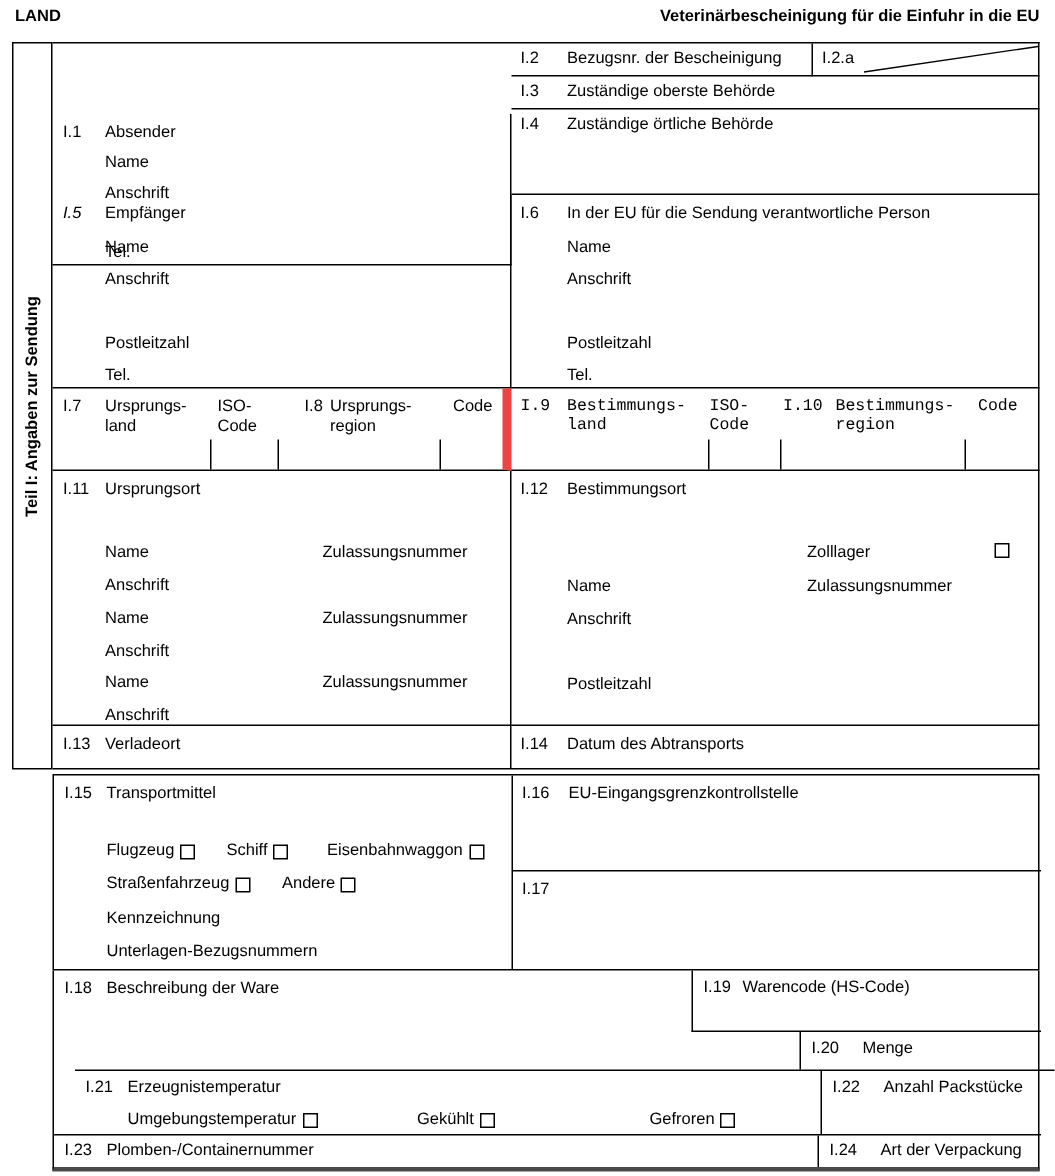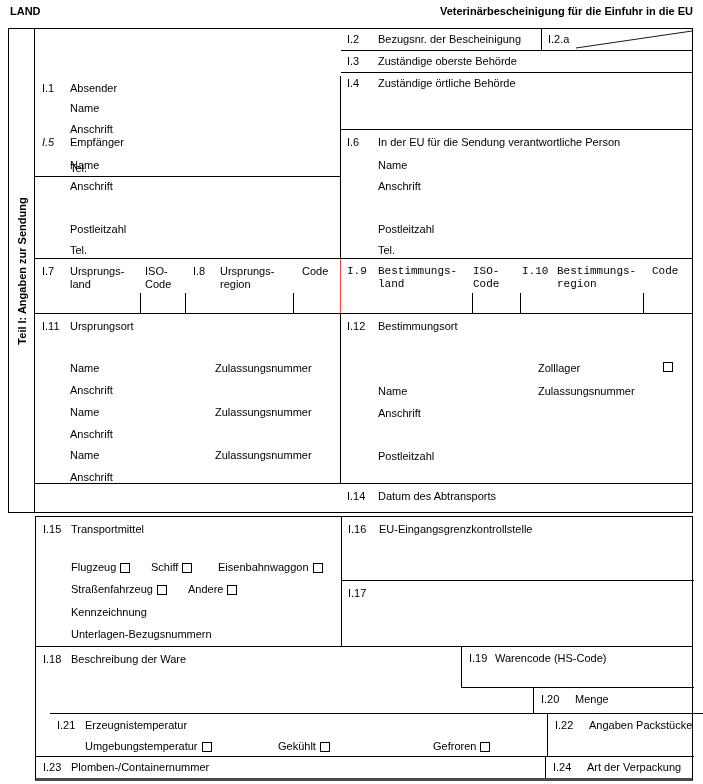--- a/index.html
+++ b/index.html
@@ -75,27 +75,27 @@
 
       <div class="cell" style="left:306px;top:101px;width:352px;height:129px;border-bottom:1px solid #000;">
         <span class="abs" style="left:6px;top:6px;">I.6</span>
         <span class="abs" style="left:37px;top:6px;">In der EU für die Sendung verantwortliche Person</span>
         <span class="abs" style="left:37px;top:29px;">Name</span>
         <span class="abs" style="left:37px;top:50px;">Anschrift</span>
         <span class="abs" style="left:37px;top:93px;">Postleitzahl</span>
         <span class="abs" style="left:37px;top:114px;">Tel.</span>
       </div>
 
-      <div class="cell" style="left:0;top:230px;width:306px;height:55px;border-right:1px solid #ef4444;border-bottom:1px solid #000;">
+      <div class="cell" style="left:0;top:230px;width:306px;height:55px;border-right:6px solid #ef4444;border-bottom:1px solid #000;">
         <span class="abs" style="left:7px;top:6px;">I.7</span>
         <span class="abs pre" style="left:35px;top:6px;">Ursprungs-
 land</span>
         <span class="abs pre" style="left:110px;top:6px;">ISO-
 Code</span>
-        <span class="abs" style="left:158px;top:6px;">I.8</span>
+        <span class="abs" style="left:168px;top:6px;">I.8</span>
         <span class="abs pre" style="left:185px;top:6px;">Ursprungs-
 region</span>
         <span class="abs" style="left:267px;top:6px;">Code</span>
         <div class="tick" style="left:105px;top:34px;height:20px;"></div>
         <div class="tick" style="left:150px;top:34px;height:20px;"></div>
         <div class="tick" style="left:258px;top:34px;height:20px;"></div>
       </div>
 
       <div class="cell" style="left:306px;top:230px;width:352px;height:55px;border-bottom:1px solid #000;font-family:Liberation Mono, monospace;">
         <span class="abs" style="left:6px;top:6px;">I.9</span>
@@ -130,20 +130,24 @@
         <span class="abs" style="left:6px;top:6px;">I.12</span>
         <span class="abs" style="left:37px;top:6px;">Bestimmungsort</span>
         <span class="abs" style="left:197px;top:48px;">Zolllager</span>
         <span class="cb" style="position:absolute;left:322px;top:48px;"></span>
         <span class="abs" style="left:37px;top:71px;">Name</span>
         <span class="abs" style="left:197px;top:71px;">Zulassungsnummer</span>
         <span class="abs" style="left:37px;top:93px;">Anschrift</span>
         <span class="abs" style="left:37px;top:136px;">Postleitzahl</span>
       </div>
 
+      <div class="cell" style="left:0;top:455px;width:306px;height:28px;border-right:1px solid #000;">
+        <span class="abs" style="left:7px;top:6px;">I.13</span>
+        <span class="abs" style="left:35px;top:6px;">Verladeort</span>
+      </div>
 
       <div class="cell" style="left:306px;top:455px;width:352px;height:28px;">
         <span class="abs" style="left:6px;top:6px;">I.14</span>
         <span class="abs" style="left:37px;top:6px;">Datum des Abtransports</span>
       </div>
 
     </div>
   </div>
 
   <div class="cell" style="left:35px;top:516px;width:658px;height:131px;border:1px solid #000;">
@@ -215,21 +219,21 @@
             <span>Gekühlt</span>
             <span class="cb"></span>
           </span>
         <span class="opt" style="left:383px;top:26px;">
             <span>Gefroren</span>
             <span class="cb"></span>
           </span>
       </div>
       <div class="cell" style="left:497px;top:0;width:161px;height:42px;border-left:1px solid #000;">
         <span class="abs" style="left:7px;top:5px;">I.22</span>
-        <span class="abs" style="left:41px;top:5px;">Angaben Packstücke</span>
+        <span class="abs" style="left:41px;top:5px;">Anzahl Packstücke</span>
       </div>
     </div>
 
     <div class="cell" style="left:0;top:109px;width:658px;height:22px;border-top:1px solid #000;">
       <div class="cell" style="left:0;top:0;width:497px;height:21px;">
         <span class="abs" style="left:7px;top:4px;">I.23</span>
         <span class="abs" style="left:35px;top:4px;">Plomben-/Containernummer</span>
       </div>
       <div class="cell" style="left:497px;top:0;width:161px;height:21px;border-left:1px solid #000;margin-left:12px;">
         <span class="abs" style="left:7px;top:4px;">I.24</span>

